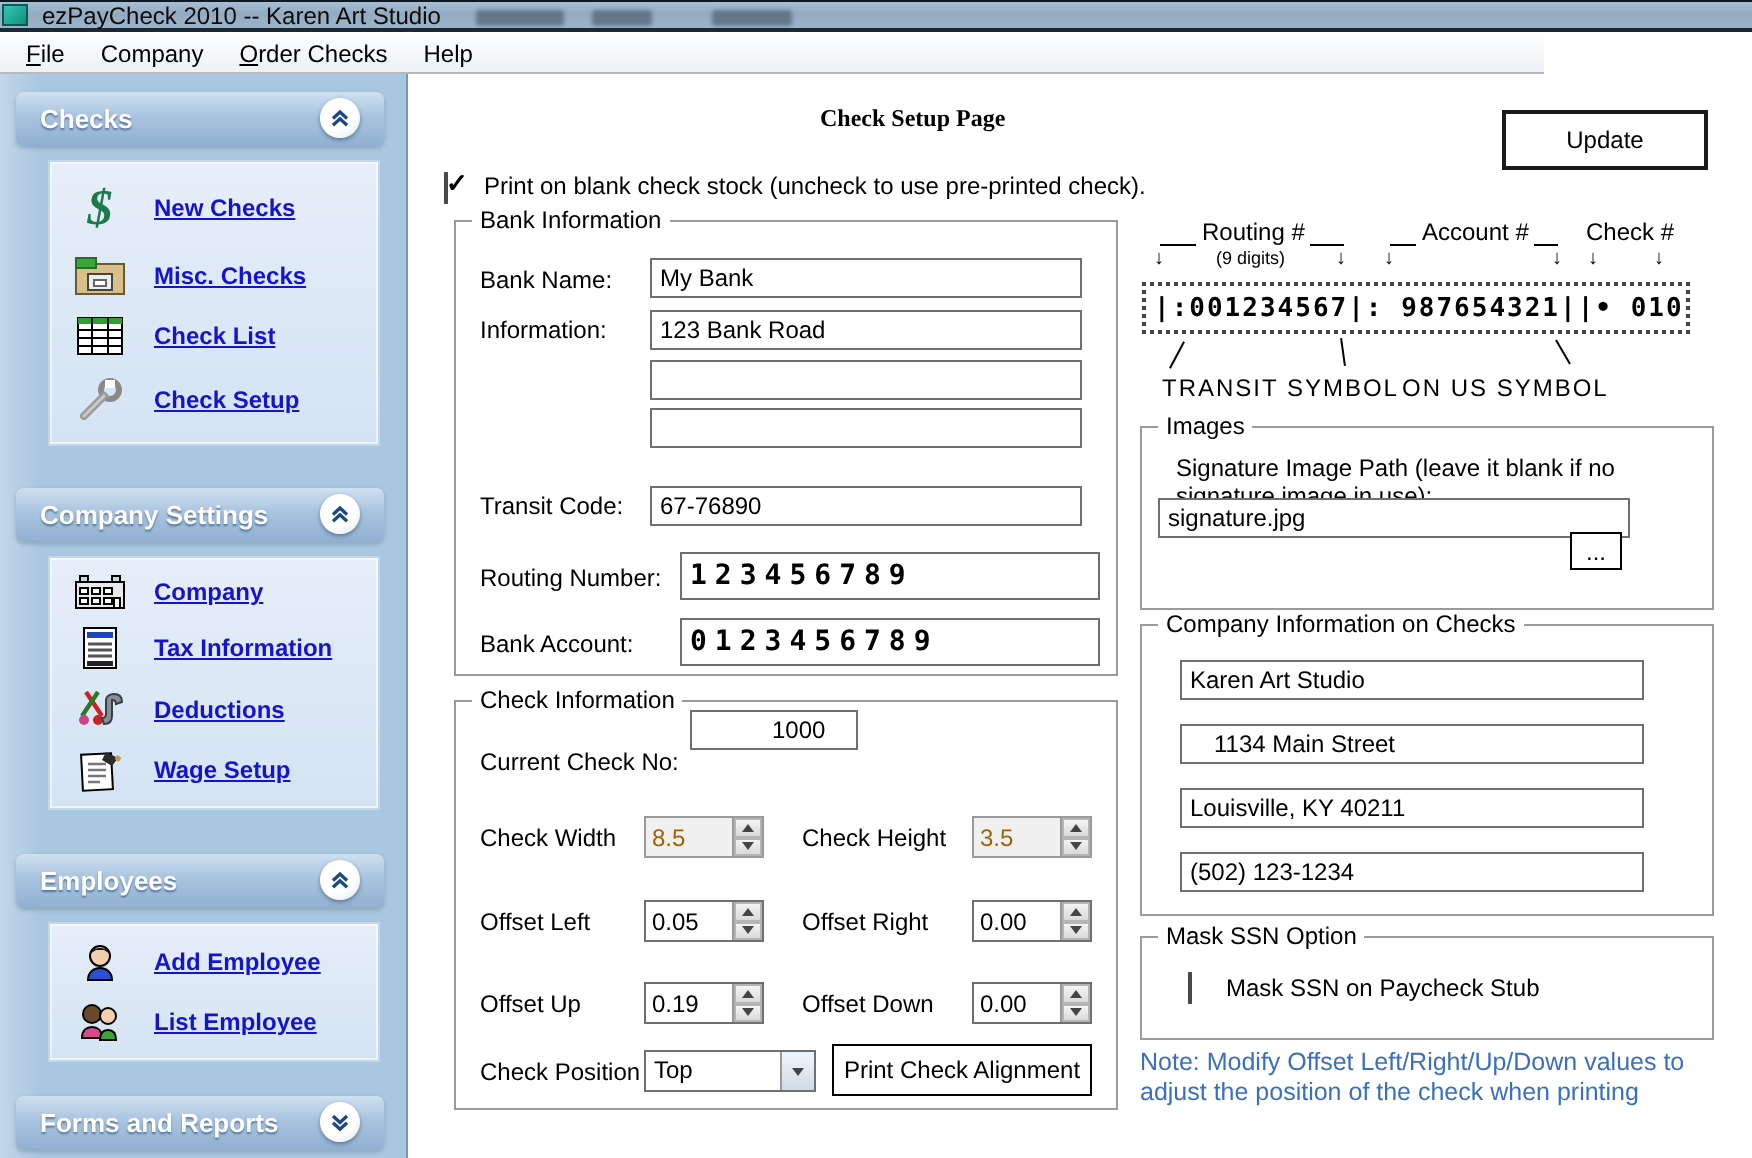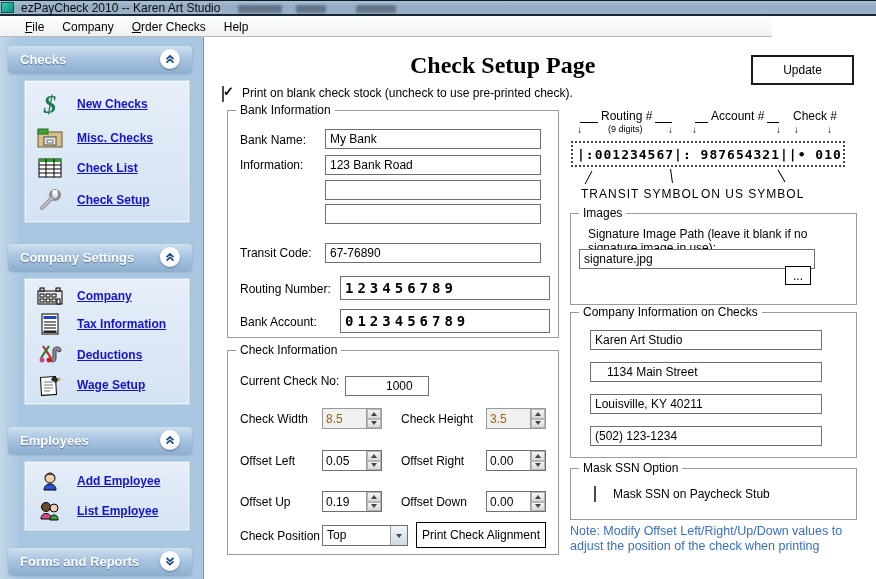--- a/index.html
+++ b/index.html
@@ -22,21 +22,21 @@
     background:linear-gradient(135deg,#37c7b4,#0f8d7c); border:1px solid #0a5a50; }
   .title-text { margin-left:7px; font-size:12px; color:#0b0b0b; white-space:nowrap; }
   .smudge { position:absolute; top:4px; height:8px; border-radius:2px;
     background:rgba(40,52,66,.45); filter:blur(1px); }
 
   
   .menubar {
     left:0; top:18px; width:772px; height:19px;
     background:linear-gradient(to bottom,#fcfdfe,#eef1f5);
     border-bottom:1px solid #b9b9b9;
-    display:flex; align-items:center; gap:0; padding-left:16px;
+    display:flex; align-items:center; gap:0; padding-left:4px;
   }
   .menu-item { display:inline-block; padding:2px 9px; font-size:12px; cursor:default; }
   .accel { display:inline-block; }
   .accel::first-letter { text-decoration:underline; }
 
   
   .sidebar {
     left:0; top:37px; width:204px; height:542px;
     background:linear-gradient(to right,#c2d6e8 0%,#a9c7e0 10%,#a9c7e0 100%);
     border-right:1px solid #7e95a9;
@@ -59,21 +59,21 @@
     display:flex; flex-direction:column; justify-content:space-evenly;
   }
   .sb-item { display:flex; align-items:center; padding-left:10px; gap:12px; cursor:pointer; }
   .sb-icon { width:30px; display:flex; align-items:center; justify-content:center; }
   .sb-link { font-weight:bold; font-size:12px; color:#1414cc; text-decoration:underline; white-space:nowrap; }
   .dollar-glyph { font-family:"Liberation Serif", serif; font-style:italic; font-weight:bold;
     font-size:25px; color:#1c7a4a; line-height:1; }
 
   
   .main { left:205px; top:37px; width:671px; height:542px; background:#fff; }
-  .page-title { font-family:"Liberation Serif", serif; font-weight:bold; font-size:24px; }
+  .page-title { font-family:"Liberation Serif", serif; font-weight:bold; font-size:12px; }
 
   .btn { background:#fff; border:1px solid #000; display:flex; align-items:center; justify-content:center;
     font-size:12px; cursor:pointer; }
   .btn-update { border-width:2px; border-color:#1a1a1a; }
 
   .grp { border:1px solid #9a9a9a;padding-left:12px; }
   .grp-legend { position:absolute; top:-8px; left:8px; background:#fff; padding:0 4px; font-size:12px; white-space:nowrap; }
 
   .lbl { font-size:12px; white-space:nowrap; }
   .tb { border:1px solid #6f6f6f; background:#fff; font-family:"Liberation Sans",sans-serif;
@@ -322,21 +322,21 @@
     <span class="abs lbl" style="left:35px; top:245px;">Routing Number:</span>
     <input class="abs tb micr" style="left: 135px; top: 239px; width: 210px;" readonly="" value="123456789">
     <span class="abs lbl" style="left:35px; top:278px;">Bank Account:</span>
     <input class="abs tb micr" style="left: 135px; top: 272px; width: 210px;" readonly="" value="0123456789">
 
     
     <div class="abs grp" style="left:22px; top:313px; width:332px; height:205px;">
       <span class="grp-legend">Check Information</span>
     </div>
     <span class="abs lbl" style="left:35px; top:337px;">Current Check No:</span>
-    <input class="abs tb" style="left: 140px; top: 339px; width: 84px; padding-left: 40px;" readonly="" value="1000">
+    <input class="abs tb" style="left: 140px; top: 318px; width: 84px; padding-left: 40px;" readonly="" value="1000">
 
     <span class="abs lbl" style="left:35px; top:375px;">Check Width</span>
     <div class="abs spin disabled" style="left:117px; top:371px; width:60px;">
       <input class="spin-val" readonly="" value="8.5" style="">
       <div class="spin-btns">
           <div class="sb-up">
             <span class="tri-up"></span>
           </div>
           <div class="sb-dn">
             <span class="tri-dn"></span>

